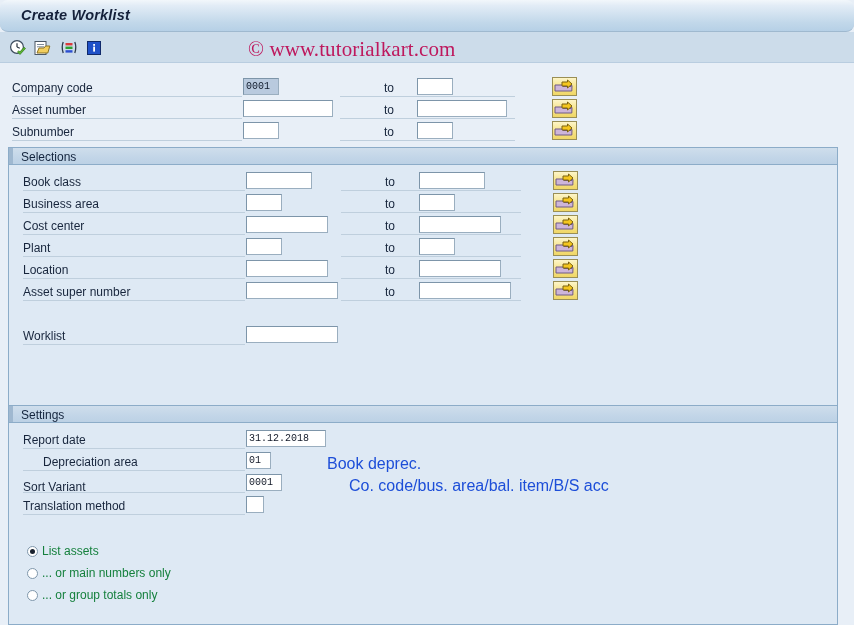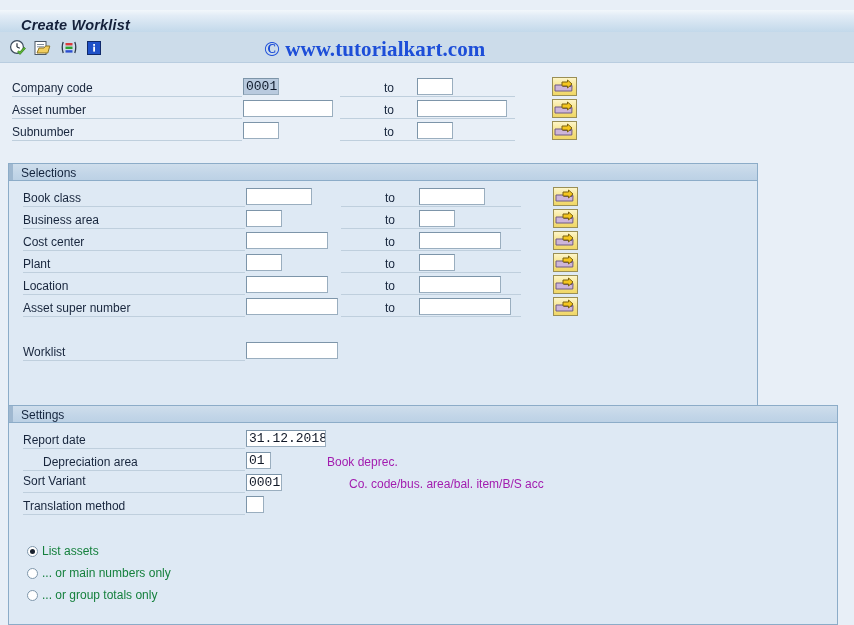--- a/index.html
+++ b/index.html
@@ -13,26 +13,27 @@
     font-family: "Liberation Sans", sans-serif;
     font-size: 12px;
     color: #1a1a2e;
     overflow: hidden;
     position: relative;
   }
 
   
   #titlebar {
     position: absolute;
-    left: 0; top: 10px;
+    left: 0; top: 0;
     width: 854px;
     height: 32px;
     background: linear-gradient(to bottom, #f2f7fb 0%, #e2ecf6 18%, #c2d8ea 72%, #b6d0e6 100%);
     border-bottom: 1px solid #9fb9cf;
     box-sizing: border-box;
+    border-radius: 8px;
   }
   #titlebar .title-text {
     position: absolute;
     left: 21px;
     top: 7px;
     font-size: 14.5px;
     font-weight: bold;
     font-style: italic;
     color: #14203a;
     letter-spacing: .2px;
@@ -50,26 +51,26 @@
   }
   .tb-icon {
     position: absolute;
     top: 7px;
     width: 18px;
     height: 18px;
   }
 
   .watermark {
     position: absolute;
-    left: 264px;
+    left: 248px;
     top: 37px;
     font-family: "Liberation Serif", serif;
     font-size: 21px;
-    font-weight: bold;
-    color: #1d4ed8;
+    font-weight: normal;
+    color: #be185d;
     white-space: nowrap;
     letter-spacing: .1px;
   }
 
   
   #content {
     position: absolute;
     left: 0; top: 63px;
     width: 854px;
     height: 562px;
@@ -127,35 +128,35 @@
   }
   .fld {
     position: absolute;
     background: #ffffff;
     border: 1px solid #9aaebf;
     border-top-color: #7d95a9;
     border-left-color: #7d95a9;
     box-sizing: border-box;
     height: 17px;
     font-family: "Liberation Mono", "DejaVu Sans Mono", monospace;
-    font-size: 13px;
+    font-size: 10px;
     color: #111827;
     line-height: 15px;
     padding: 0 2px;
     white-space: nowrap;
     overflow: hidden;
   }
   .fld.selected {
     background: #b9cade;
     color: #101b2c;
   }
   .static-text {
     position: absolute;
-    font-size: 12px;
-    color: #a21caf;
+    font-size: 16px;
+    color: #1d4ed8;
     white-space: nowrap;
   }
 
   
   .arrow-btn {
     position: absolute;
     width: 25px;
     height: 19px;
     background: linear-gradient(to bottom, #fdf5c8 0%, #f6e48d 50%, #f0d766 100%);
     border: 1px solid #9a8f55;
@@ -284,21 +285,21 @@
       <div class="fld" style="left:417px; top:59px; width:36px;"></div>
       <div class="arrow-btn" style="left:552px; top:58px;">
         <svg width="23" height="17" viewBox="0 0 23 17">
           <path d="M2 7 h8 v1.5 h8 v-1 h1 l-0.2 5.5 h-16.8 z" fill="#cdb5d9" stroke="#6f5a86" stroke-width="1"></path>
           <path d="M9 1.5 h5.5 v-2 l4.5 4 l-4.5 4 v-2 h-5.5 z" fill="#f5c61e" stroke="#7c6310" stroke-width="1" transform="translate(0,2.5)"></path>
         </svg>
       </div>
     </div>
   </div>
 
-  <div class="panel" style="left:8px; top:100px; width:750px; height:271px;">
+  <div class="panel" style="left:8px; top:84px; width:830px; height:271px;">
     <div class="panel-header">
       <div class="ph-tab"></div>
       <div class="ph-label">Selections</div>
     </div>
 
     <div class="frow">
       <div class="flabel" style="left:14px; top:27px;">Book class</div>
       <div class="fline" style="left:14px; top:42px; width:222px;"></div>
       <div class="fld" style="left:237px; top:24px; width:66px;"></div>
       <div class="to-label" style="left:376px; top:27px;">to</div>
@@ -407,21 +408,21 @@
     </div>
 
     <div class="frow">
       <div class="flabel" style="left:14px; top:49px;margin-left:20px;">Depreciation area</div>
       <div class="fline" style="left:14px; top:64px; width:222px;"></div>
       <div class="fld" style="left:237px; top:46px; width:25px;">01</div>
       <div class="static-text" style="left:318px; top:49px;">Book deprec.</div>
     </div>
 
     <div class="frow">
-      <div class="flabel" style="left:14px; top:68px;">Sort Variant</div>
+      <div class="flabel" style="left:14px; top:74px;">Sort Variant</div>
       <div class="fline" style="left:14px; top:86px; width:222px;"></div>
       <div class="fld" style="left:237px; top:68px; width:36px;">0001</div>
       <div class="static-text" style="left:318px; top:71px;margin-left:22px;">Co. code/bus. area/bal. item/B/S acc</div>
     </div>
 
     <div class="frow">
       <div class="flabel" style="left:14px; top:93px;">Translation method</div>
       <div class="fline" style="left:14px; top:108px; width:222px;"></div>
       <div class="fld" style="left:237px; top:90px; width:18px;"></div>
     </div>

